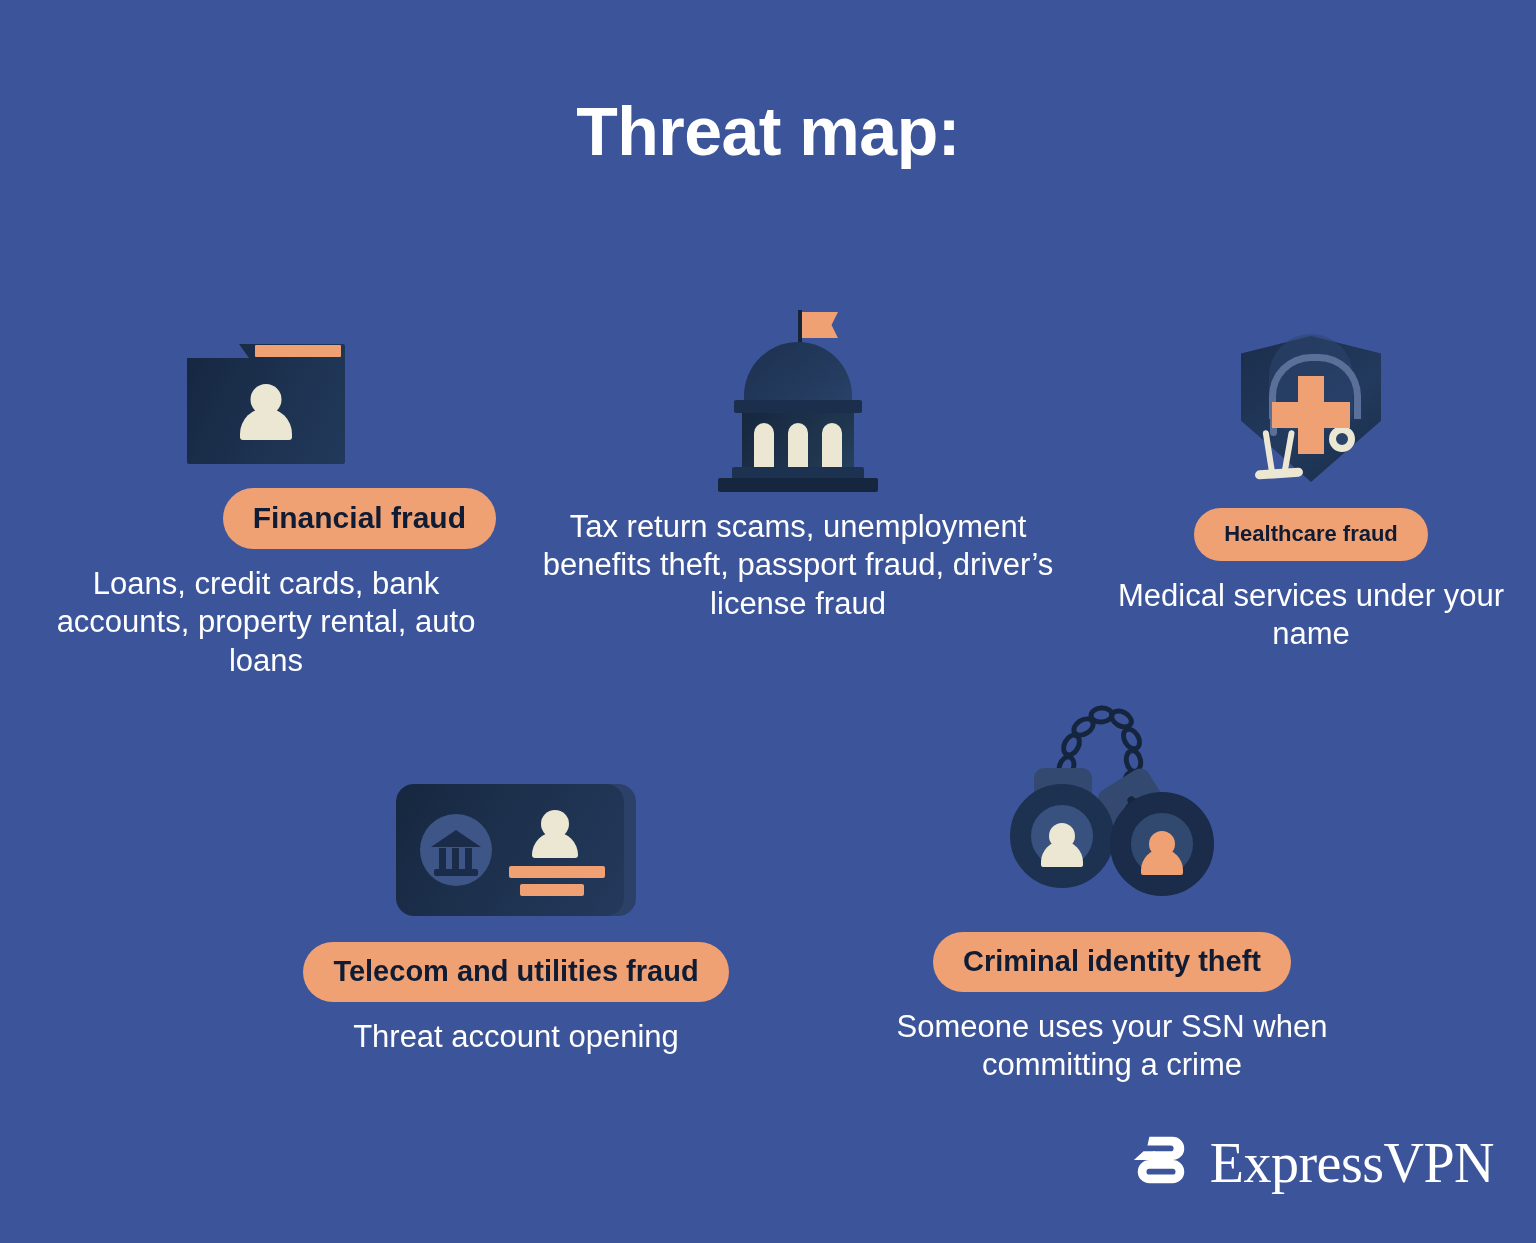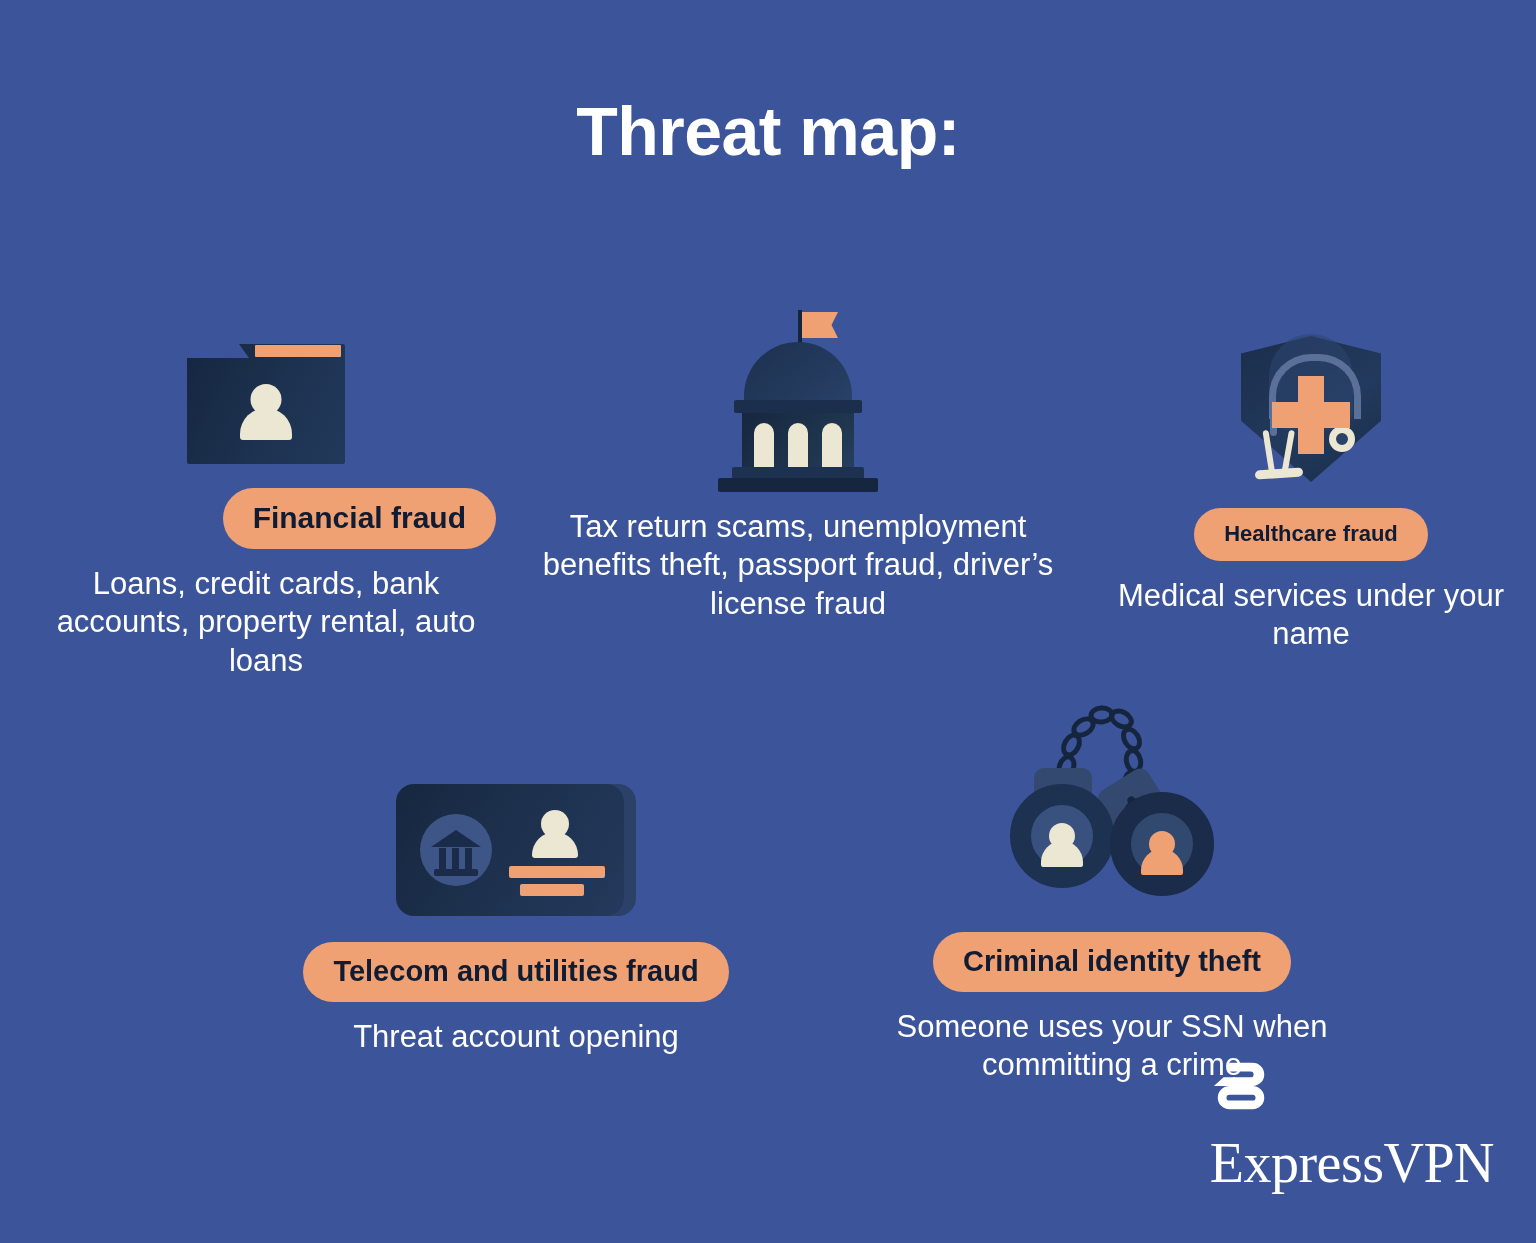--- a/index.html
+++ b/index.html
@@ -223,21 +223,21 @@
   .cuff-ring.right{left:106px;top:104px;border-color:#1a2c49;background:#32496f;}
   .cuff-person{position:absolute;left:50%;top:18px;transform:translateX(-50%);width:44px;height:44px;}
   .cuff-person .person-head{width:26px;height:26px;}
   .cuff-person .person-body{width:42px;height:26px;border-radius:21px 21px 2px 2px;}
   .cream .person-head,.cream .person-body{background:#ece7d3;}
   .orange .person-head,.orange .person-body{background:#f0a173;}
 
   
   .logo{
     position:absolute;right:42px;bottom:52px;
-    display:flex;align-items:flex-start;gap:18px;flex-direction:column;
+    display:flex;align-items:flex-end;gap:18px;
   }
   .logo-mark{width:62px;height:62px;position:relative;}
   .logo-text{
     color:#ffffff;font-family:"Liberation Serif","DejaVu Serif",serif;
     font-size:56px;font-weight:normal;letter-spacing:-0.5px;line-height:1;
   }
 </style>
 </head>
 <body>
 

